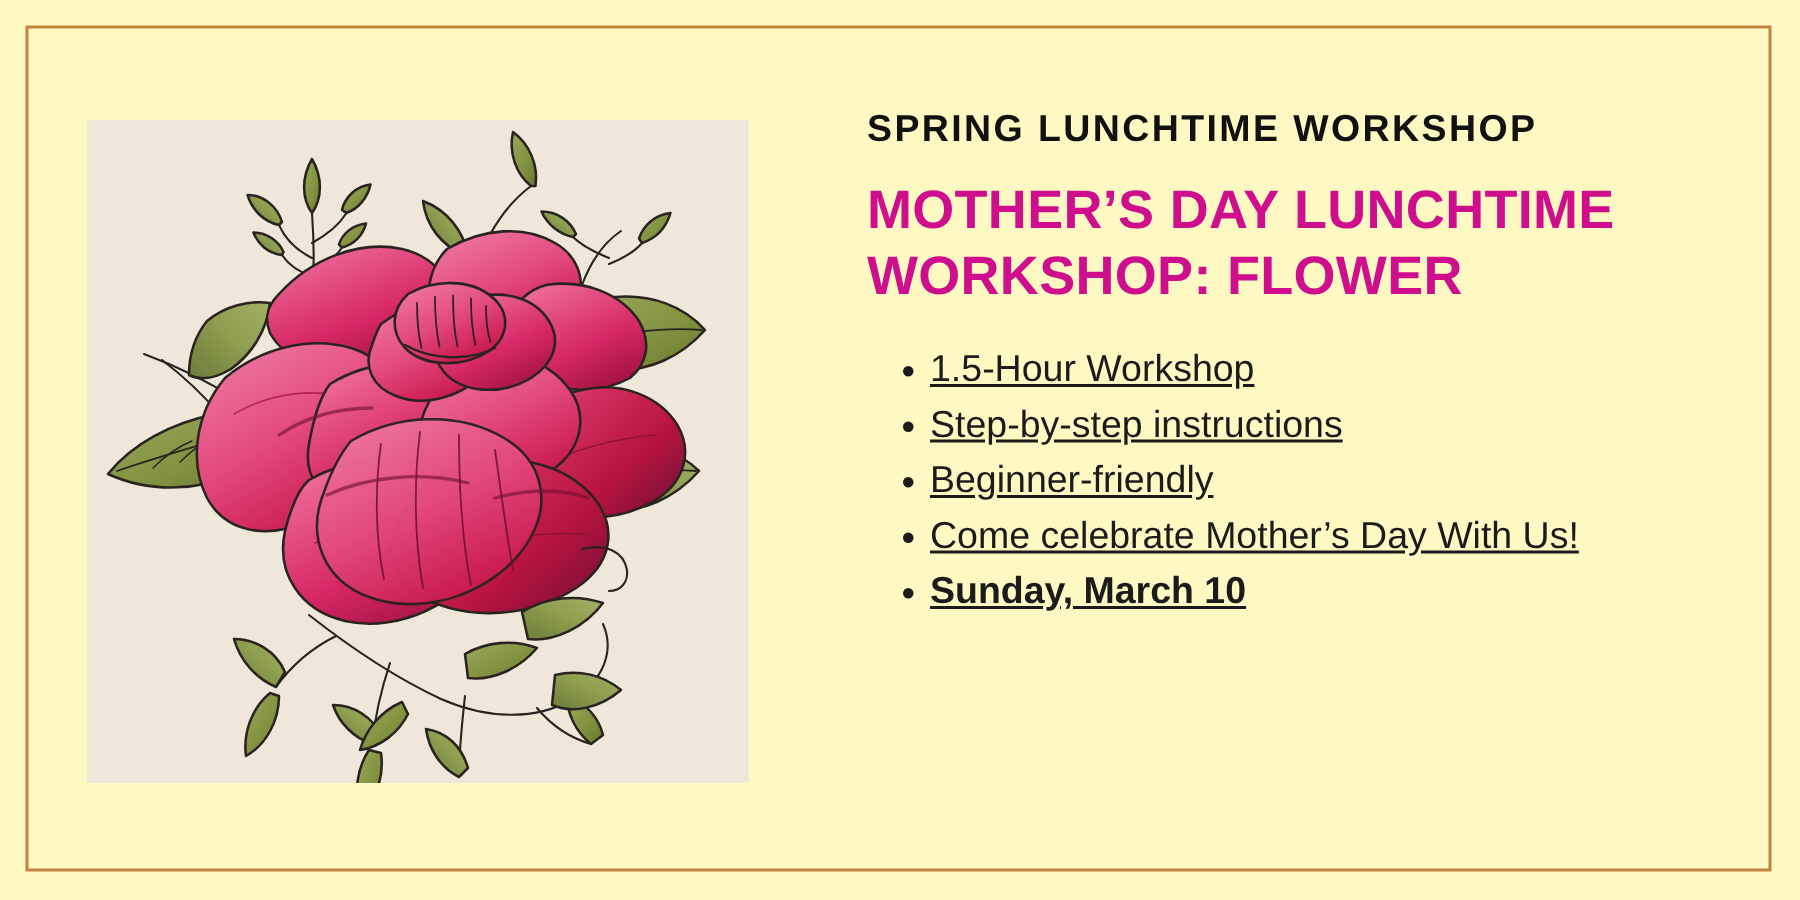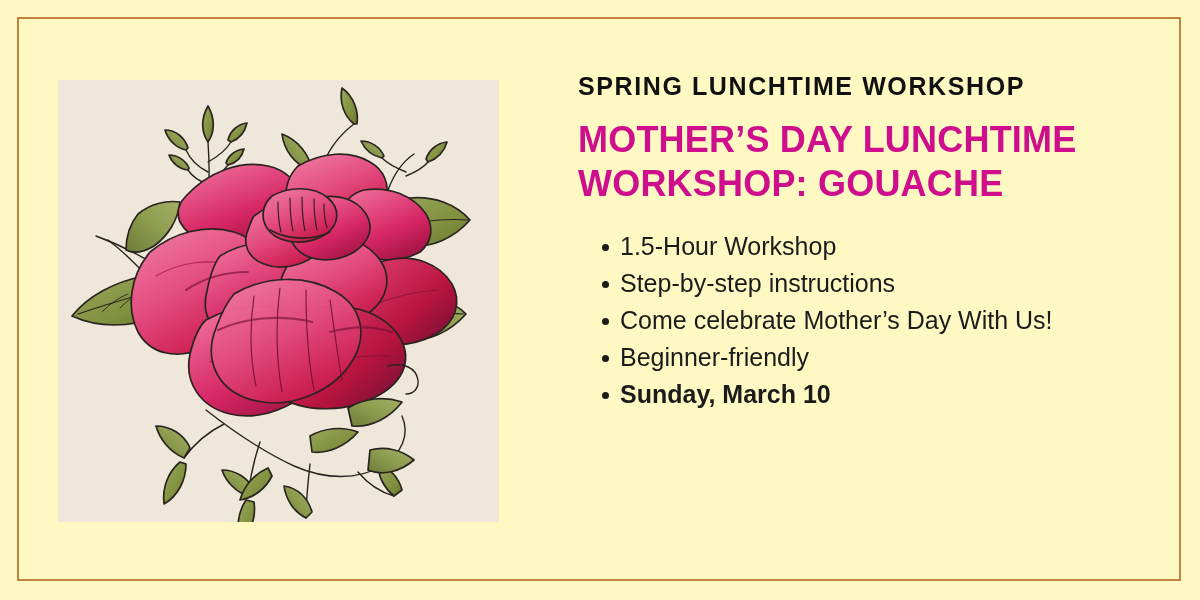--- a/index.html
+++ b/index.html
@@ -90,20 +90,21 @@
     padding: 0 0 0 22px;
   }
   .bullets li {
     position: relative;
     font-family: "Liberation Sans", sans-serif;
     font-size: 25px;
     line-height: 37px;
     color: #1b1b1b;
     white-space: nowrap;
     padding-left: 20px;
+    text-decoration: underline;
   }
   .bullets li::before {
     content: "";
     position: absolute;
     left: 2px;
     top: 16px;
     width: 7px;
     height: 7px;
     border-radius: 50%;
     background: #1b1b1b;
@@ -262,27 +263,27 @@
         </g>
       </svg>
     </div>
 
     <div class="text-col">
 
       <div class="eyebrow">SPRING LUNCHTIME WORKSHOP</div>
 
       <h1 class="title">
         <span class="tline">MOTHER’S DAY LUNCHTIME</span>
-        <span class="tline">WORKSHOP: GOUACHE</span>
+        <span class="tline">WORKSHOP: FLOWER</span>
       </h1>
 
       <ul class="bullets">
         <li>1.5-Hour Workshop</li>
         <li>Step-by-step instructions</li>
+        <li>Beginner-friendly</li>
         <li>Come celebrate Mother’s Day With Us!</li>
-        <li>Beginner-friendly</li>
         <li class="strong">Sunday, March 10</li>
       </ul>
 
     </div>
 
   </div>
 </div>
 
 </body></html>

